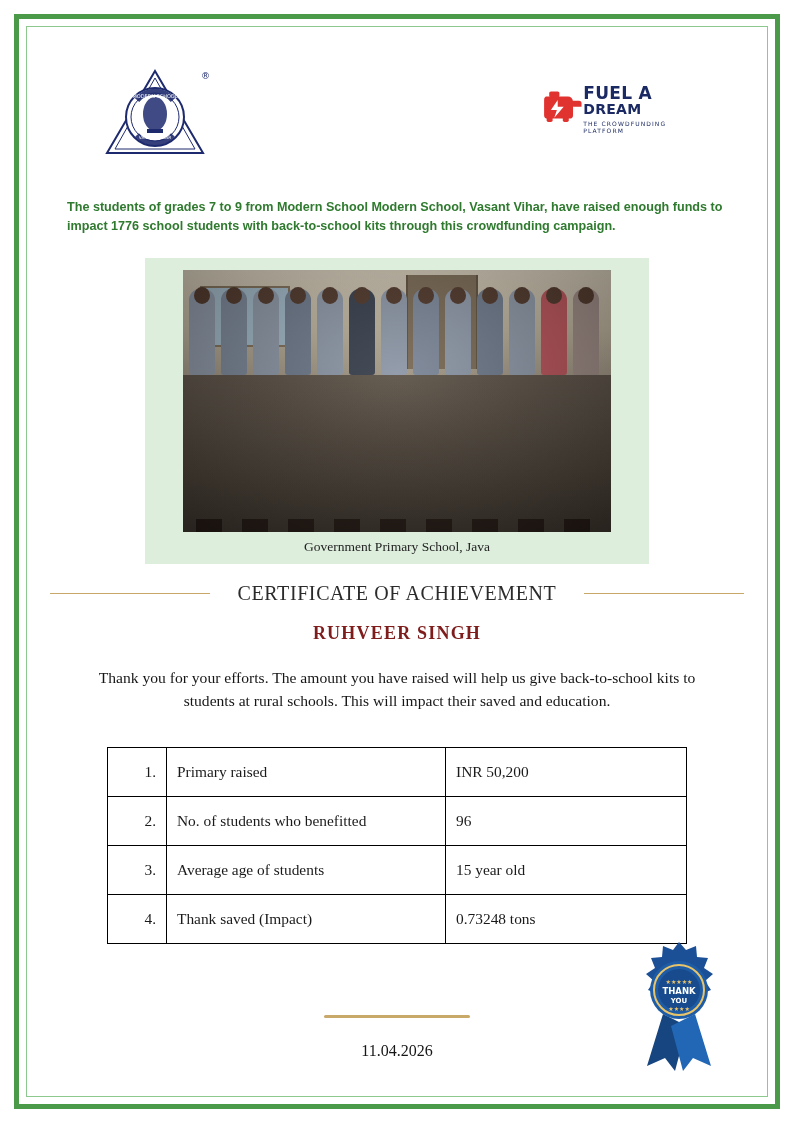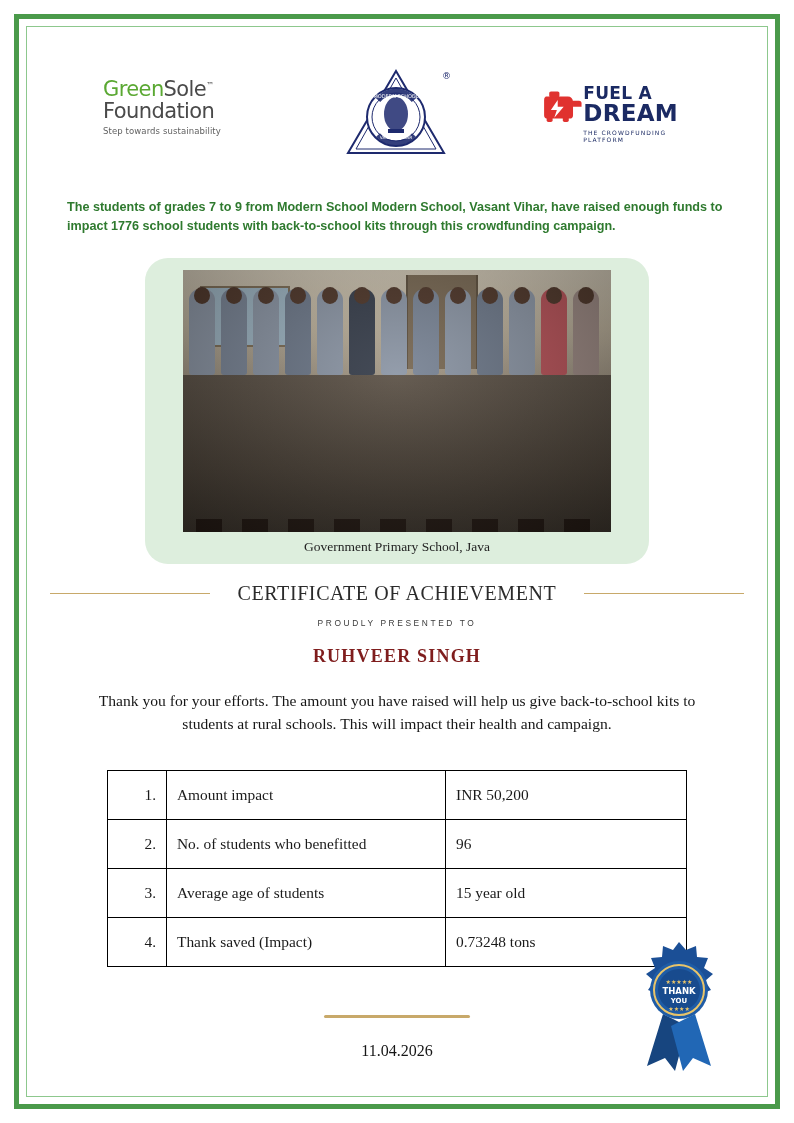--- a/index.html
+++ b/index.html
@@ -116,21 +116,21 @@
     font-family: "DejaVu Sans", sans-serif;
     font-weight: bold;
     font-size: 17px;
     color: #1b2a63;
     line-height: 1.02;
     letter-spacing: 0.3px;
   }
   .fd-l2 {
     font-family: "DejaVu Sans", sans-serif;
     font-weight: bold;
-    font-size: 23px;
+    font-size: 14px;
     color: #1b2a63;
     line-height: 1.02;
     letter-spacing: 0.3px;
   }
   .fd-tag {
     font-family: "DejaVu Sans", sans-serif;
     font-size: 6px;
     color: #1b2a63;
     letter-spacing: 1.1px;
     margin-top: 3px;
@@ -148,21 +148,20 @@
     padding: 0 4px;
   }
 
   
   .photo-block {
     margin: 22px auto 0 auto;
     width: 504px;
     background: #ddeedd;
     padding: 12px 0 0 0;
     box-sizing: border-box;
-    border-radius: 23px;
   }
   .photo {
     width: 428px;
     height: 262px;
     margin: 0 auto;
     position: relative;
     overflow: hidden;
     background: #6b6257;
   }
   .photo-caption {
@@ -323,27 +322,20 @@
 <body>
 
 <div class="page">
   <div class="outer-border">
     <div class="inner-border"></div>
 
     <div class="content">
 
       <div class="logo-row">
 
-        <div class="logo-cell gs-wrap">
-          <div class="gs-line1">
-            <span class="grn">Green</span><span>Sole</span><span class="gs-tm">™</span>
-          </div>
-          <div class="gs-line2">Foundation</div>
-          <div class="gs-tag">Step towards sustainability</div>
-        </div>
 
         <div class="logo-cell ms-wrap">
           <svg width="104" height="92" viewBox="0 0 104 92">
             <polygon points="52,4 100,86 4,86" fill="#ffffff" stroke="#1e2a6e" stroke-width="2"></polygon>
             <polygon points="52,11 92,82 12,82" fill="#ffffff" stroke="#1e2a6e" stroke-width="1"></polygon>
             <circle cx="52" cy="50" r="29" fill="#ffffff" stroke="#1e2a6e" stroke-width="2"></circle>
             <circle cx="52" cy="50" r="24" fill="#ffffff" stroke="#1e2a6e" stroke-width="1"></circle>
             <ellipse cx="52" cy="47" rx="12" ry="17" fill="#1e2a6e" opacity="0.85"></ellipse>
             <rect x="44" y="62" width="16" height="4" fill="#1e2a6e"></rect>
             <path d="M34 33 A24 24 0 0 1 70 33" fill="none" stroke="#1e2a6e" stroke-width="6" opacity="0.9"></path>
@@ -464,30 +456,29 @@
         </div>
         <div class="photo-caption">Government Primary School, Java</div>
       </div>
 
       <div class="cert-title-row">
         <div class="cert-rule"></div>
         <div class="cert-title">CERTIFICATE OF ACHIEVEMENT</div>
         <div class="cert-rule"></div>
       </div>
 
-      <div class="presented">PROUDLY PRESENTED TO</div>
       <div class="recipient">RUHVEER SINGH</div>
-      <div class="thanks">Thank you for your efforts. The amount you have raised will help us give back-to-school kits to students at rural schools. This will impact their health and campaign.</div>
+      <div class="thanks">Thank you for your efforts. The amount you have raised will help us give back-to-school kits to students at rural schools. This will impact their saved and education.</div>
 
       <div class="table-wrap">
         <table class="facts">
           <tbody>
             <tr>
               <td class="idx">1.</td>
-              <td class="label">Amount impact</td>
+              <td class="label">Primary raised</td>
               <td class="value">INR 50,200</td>
             </tr>
             <tr>
               <td class="idx">2.</td>
               <td class="label">No. of students who benefitted</td>
               <td class="value">96</td>
             </tr>
             <tr>
               <td class="idx">3.</td>
               <td class="label">Average age of students</td>

